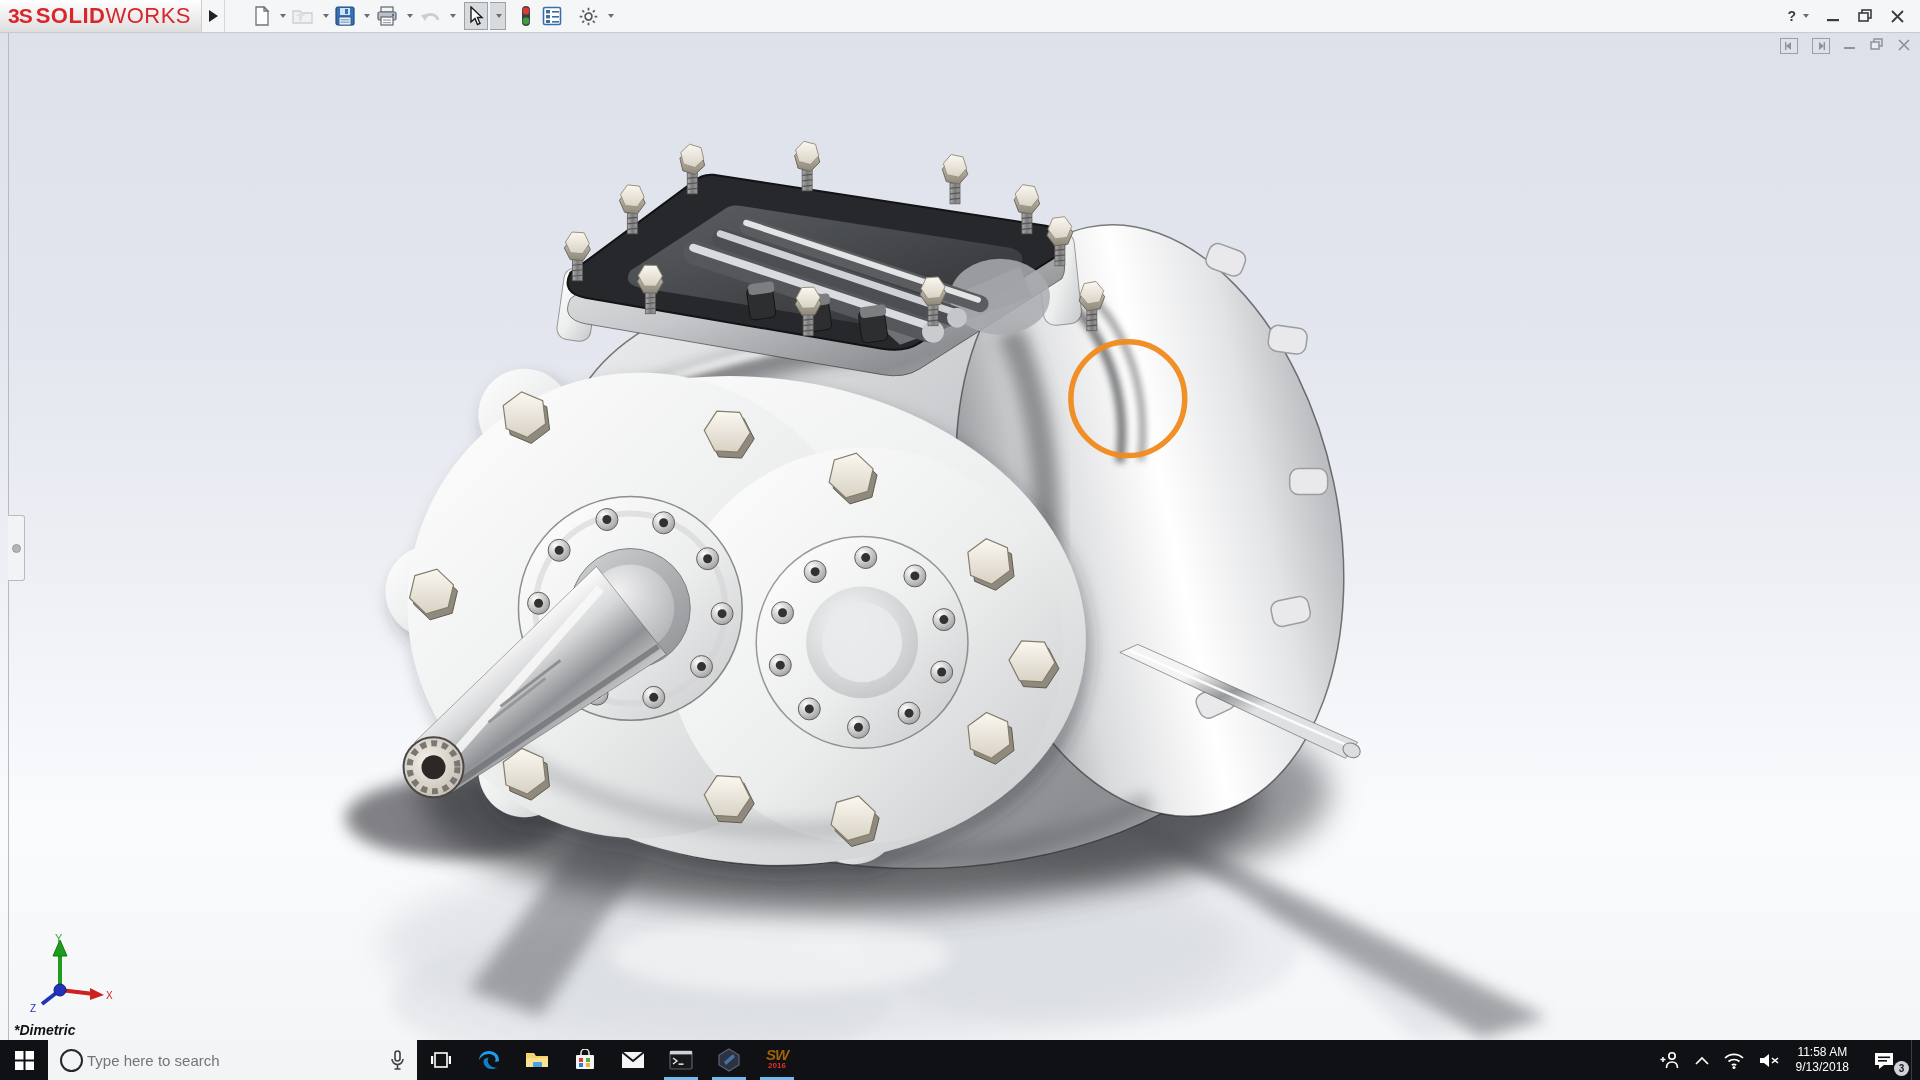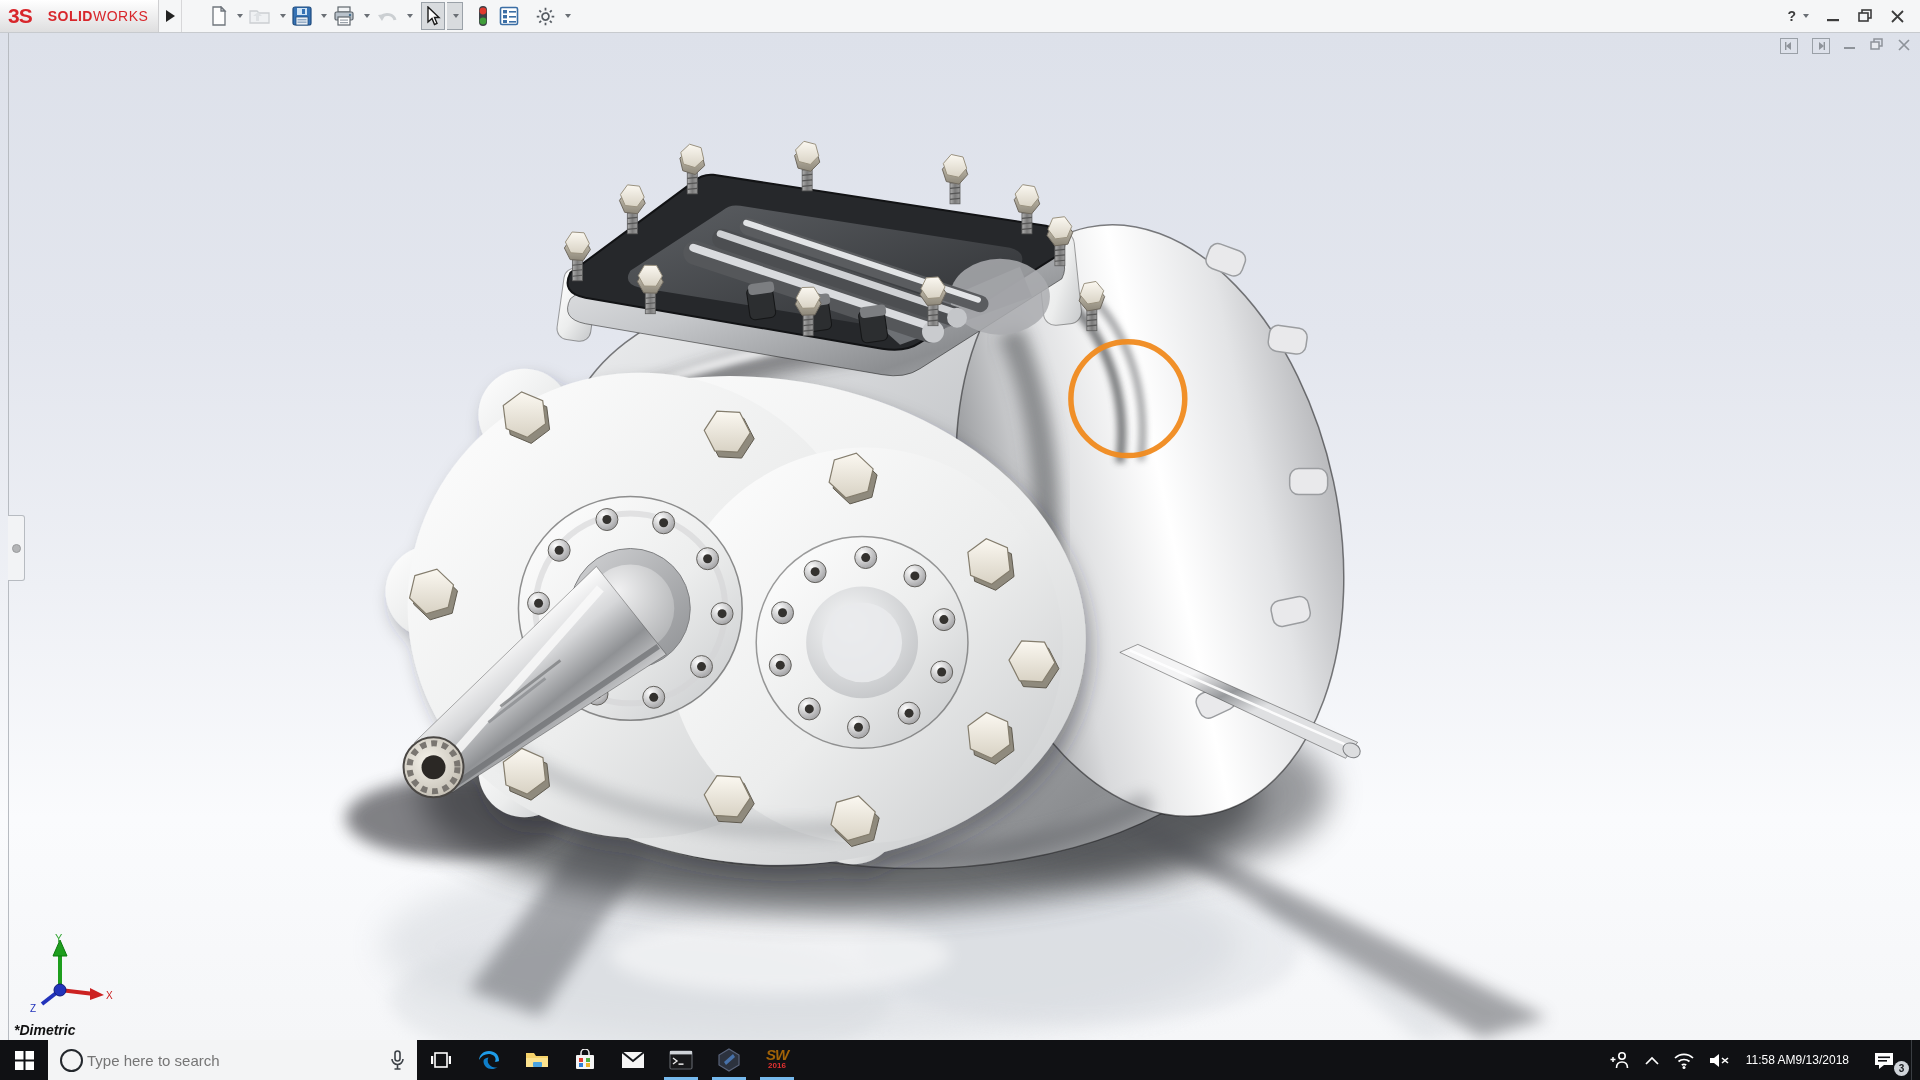--- a/index.html
+++ b/index.html
@@ -4,21 +4,21 @@
 <style>
   html,body{margin:0;padding:0;}
   .screen{position:relative;width:1920px;height:1080px;overflow:hidden;background:#fff;
           font-family:"Liberation Sans",sans-serif;-webkit-font-smoothing:antialiased;}
   
   .titlebar{position:absolute;top:0;left:0;right:0;height:32px;background:#f5f6f7;
             border-bottom:1px solid #c7cace;display:flex;align-items:center;z-index:30;}
   .logoblock{height:32px;display:flex;align-items:center;padding:0 10px 0 8px;
              background:linear-gradient(#ffffff,#dededf);border-right:1px solid #cfcfd1;}
   .dsmark{font-size:21px;font-weight:bold;color:#d8262b;margin-right:4px;letter-spacing:-1px;}
-  .brand{font-size:14px;letter-spacing:.5px;color:#d8262b;margin-left:12px;}
+  .brand{font-size:22px;letter-spacing:.5px;color:#d8262b;}
   .brand b{font-weight:bold;}
   .flyout-btn{width:22px;height:32px;display:flex;align-items:center;justify-content:center;
               border-right:1px solid #d7d7d9;cursor:pointer;}
   .tb-group{display:flex;align-items:center;margin-left:24px;gap:2px;}
   .tb-btn{height:26px;display:flex;align-items:center;justify-content:center;padding:0 3px;border:1px solid transparent;}
   .tb-btn.pressed{background:#d8dbde;border:1px solid #9aa1a8;}
   .tb-btn.disabled{opacity:.45;}
   .caret{width:0;height:0;border-left:3.5px solid transparent;border-right:3.5px solid transparent;
          border-top:4px solid #6a6f75;margin-left:3px;}
   .caret-box{height:26px;display:flex;align-items:center;padding:0 3px;}
@@ -43,21 +43,21 @@
   
   .taskbar{position:absolute;left:0;right:0;bottom:0;height:40px;background:#101114;display:flex;align-items:stretch;z-index:40;color:#fff;}
   .tb-cell{width:48px;display:flex;align-items:center;justify-content:center;position:relative;cursor:pointer;}
   .tb-cell.running::after{content:"";position:absolute;left:7px;right:7px;bottom:0;height:3px;background:#76b9ed;}
   .search-box{width:345px;background:#f3f4f5;display:flex;align-items:center;gap:2px;padding:0 12px;cursor:text;}
   .search-box input{flex:1;border:none;background:transparent;outline:none;font-size:15px;color:#4d5157;
                     font-family:"Liberation Sans",sans-serif;}
   .cortana-ring{width:19px;height:19px;border-radius:50%;border:2.5px solid #23272c;}
   .tray{margin-left:auto;display:flex;align-items:stretch;}
   .tray-cell{display:flex;align-items:center;justify-content:center;padding:0 7px;cursor:pointer;position:relative;}
-  .clock{flex-direction:row;justify-content:center;line-height:15px;font-size:12px;text-align:left;padding:0 8px;}
+  .clock{flex-direction:column;justify-content:center;line-height:15px;font-size:12px;text-align:left;padding:0 8px;}
   .notif-badge{position:absolute;right:2px;bottom:4px;width:15px;height:15px;border-radius:50%;background:#cfd3d8;
                color:#15171a;font-size:10px;font-weight:bold;display:flex;align-items:center;justify-content:center;}
   .desk-sliver{width:8px;border-left:1px solid #3a3d42;cursor:pointer;}
   .sw-app{display:flex;flex-direction:column;align-items:center;line-height:11px;}
   .sw-app .sw{color:#a16207;font-weight:bold;font-size:15px;font-style:italic;letter-spacing:-1px;}
   .sw-app .yr{color:#e23131;font-size:8px;font-weight:bold;}
 </style>
 </head>
 <body>
 

